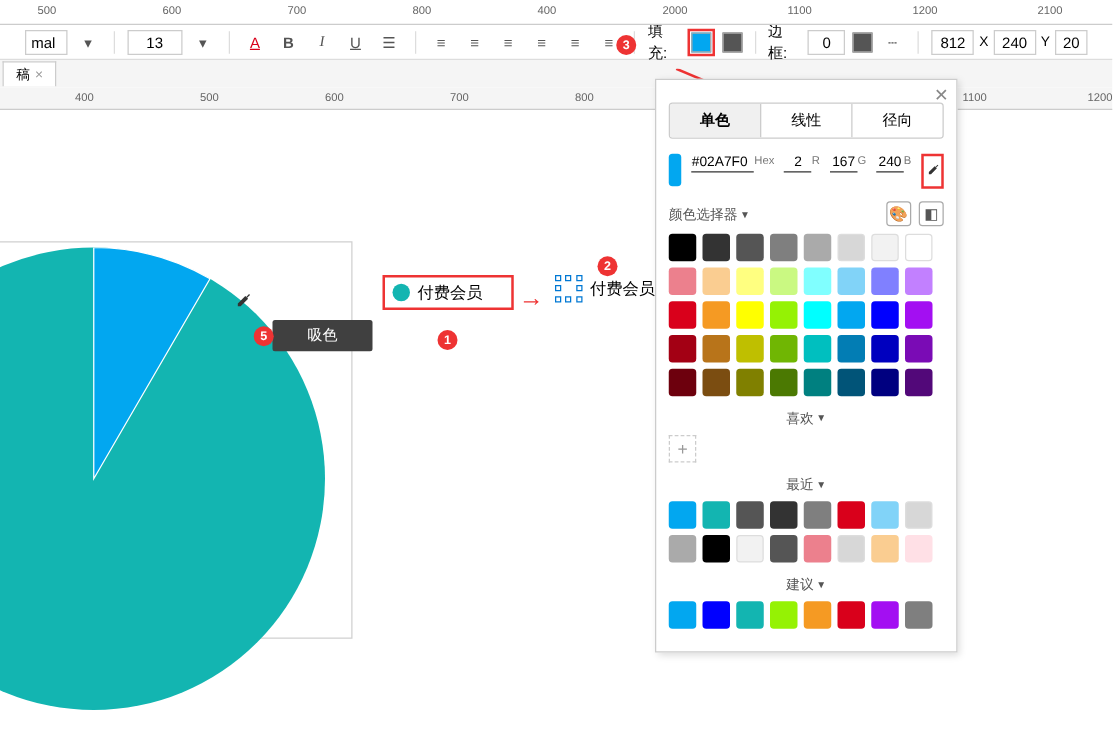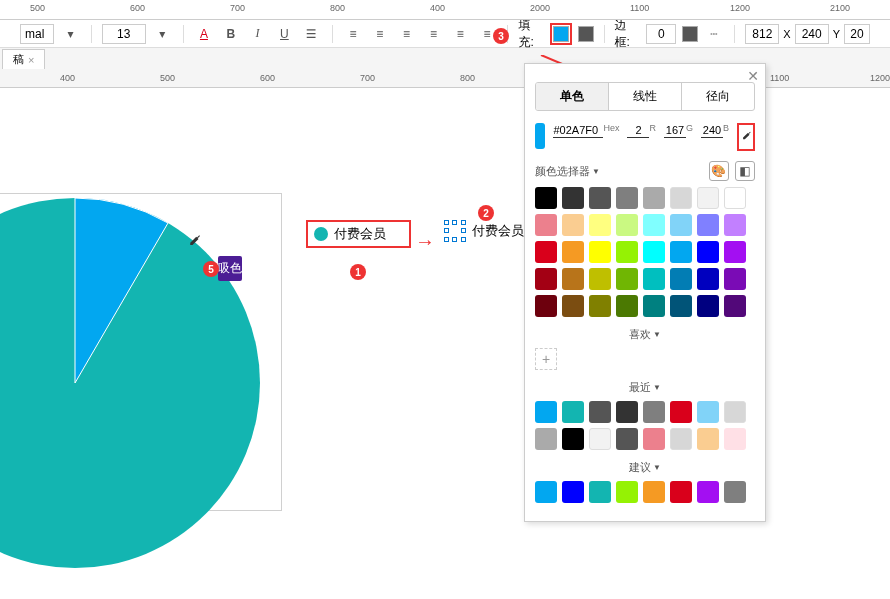--- a/index.html
+++ b/index.html
@@ -31,21 +31,21 @@
 .arrow { position: absolute; left: 415px; top: 140px; color: #ee3333; font-size: 20px; font-weight: bold; }
 .legend2 { position: absolute; left: 444px; top: 132px; display: flex; align-items: center; gap: 6px; font-size: 13px; }
 .sel-handles { width: 22px; height: 22px; position: relative; }
 .sh { position: absolute; width: 5px; height: 5px; border: 1px solid #0078d4; background: #fff; }
 
 .tooltip { position: absolute; left: 370px; top: 175px; background: #555; color: #fff; font-size: 12px; padding: 8px 10px; border-radius: 3px; line-height: 1.5; }
 
 .badge { width: 16px; height: 16px; border-radius: 50%; background: #ee3333; color: #fff; font-size: 10px; display: inline-flex; align-items: center; justify-content: center; position: absolute; font-weight: bold; z-index: 5;}
 
 .eyedrop-cursor { position: absolute; left: 185px; top: 145px; font-size: 16px; }
-.eyedrop-label { position: absolute; left: 218px; top: 168px; background: #4c1d95; color: #fff; font-size: 12px; padding: 4px 0; border-radius: 2px; }
+.eyedrop-label { position: absolute; left: 218px; top: 168px; background: #404040; color: #fff; font-size: 12px; padding: 4px 28px; border-radius: 2px; }
 
 .color-panel { position: absolute; left: 524px; top: 63px; width: 242px; background: #fff; border: 1px solid #ccc; box-shadow: 2px 2px 6px rgba(0,0,0,0.15); padding: 10px; z-index: 10; }
 .cp-close { position: absolute; right: 6px; top: 4px; color: #888; cursor: pointer; font-size: 14px; }
 .cp-tabs { display: flex; border: 1px solid #ccc; border-radius: 3px; overflow: hidden; font-size: 12px; margin: 8px 0 12px; }
 .cp-tab { flex: 1; text-align: center; padding: 5px 0; cursor: pointer; border-right: 1px solid #ccc; }
 .cp-tab:last-child { border-right: none; }
 .cp-tab.active { background: #f0f0f0; font-weight: bold; }
 
 .cp-current { display: flex; gap: 8px; align-items: flex-start; margin-bottom: 8px; }
 .cp-big-swatch { width: 26px; height: 26px; background: #02a7f0; border-radius: 3px; }

